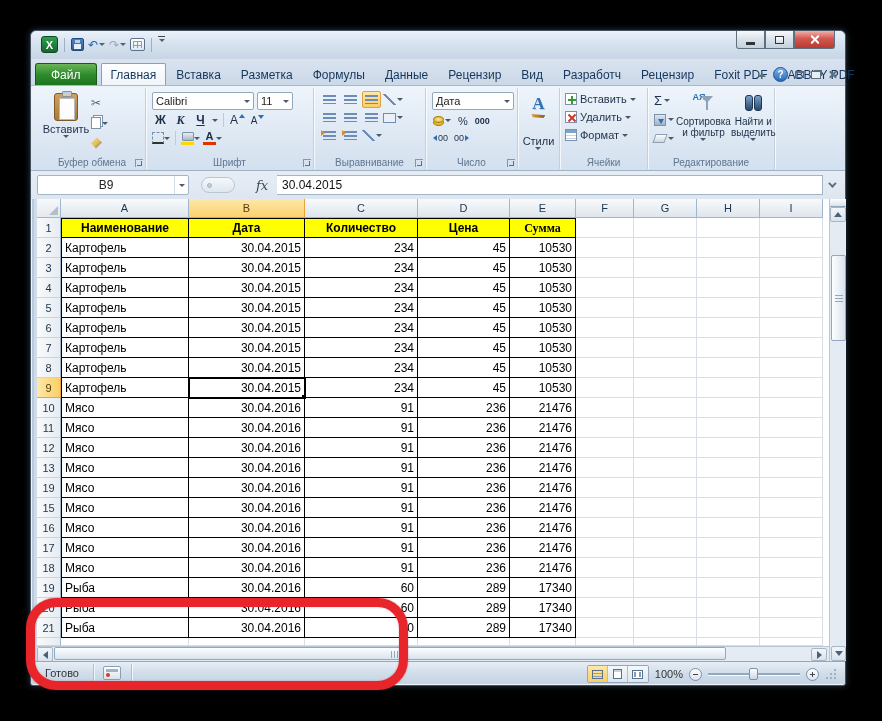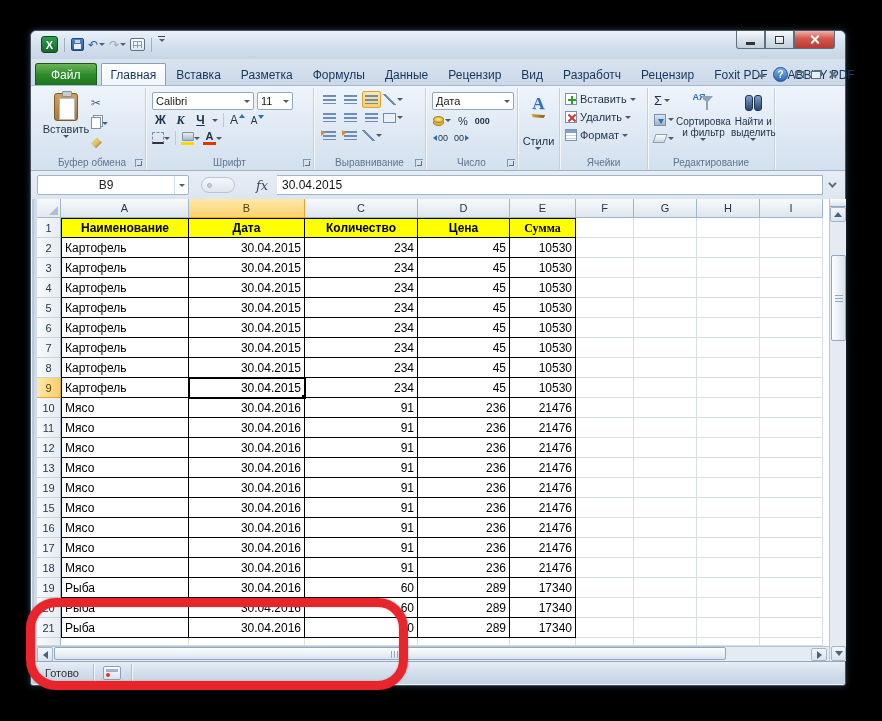--- a/index.html
+++ b/index.html
@@ -863,16 +863,37 @@
     <div class="sbtn hbtn-r">
         <span class="tri rt"></span>
       </div>
   </div>
 
   <div class="statusbar">
     <span class="st-ready">Готово</span>
     <span class="st-sep" style="left:62px"></span>
     <span class="macro-btn"></span>
     <span class="st-sep" style="left:100px"></span>
+    <div class="st-right">
+      <div class="viewbtns">
+        <span class="vbtn sel">
+            <span class="v-normal"></span>
+          </span>
+        <span class="vbtn">
+            <span class="v-page"></span>
+          </span>
+        <span class="vbtn">
+            <span class="v-break"></span>
+          </span>
+      </div>
+      <span class="st-zoom">100%</span>
+      <span class="zbtn"></span>
+      <span class="ztrack">
+          <span class="ztick"></span>
+          <span class="zthumb"></span>
+        </span>
+      <span class="zbtn plus"></span>
+      <span class="rgrip"></span>
+    </div>
   </div>
 </div>
 
 <div class="annotation"></div>
 
 </body></html>

